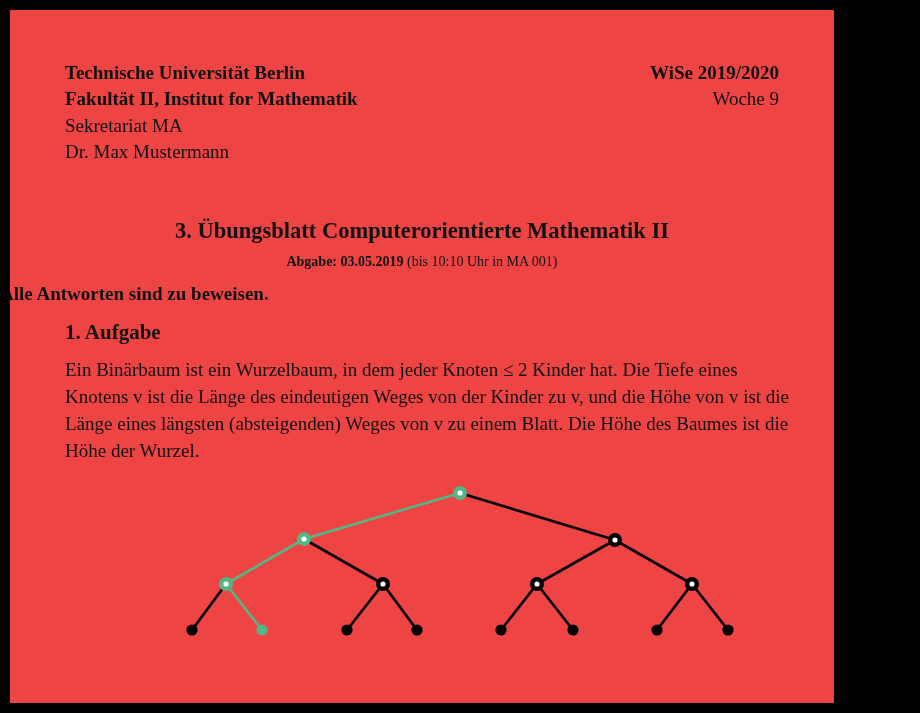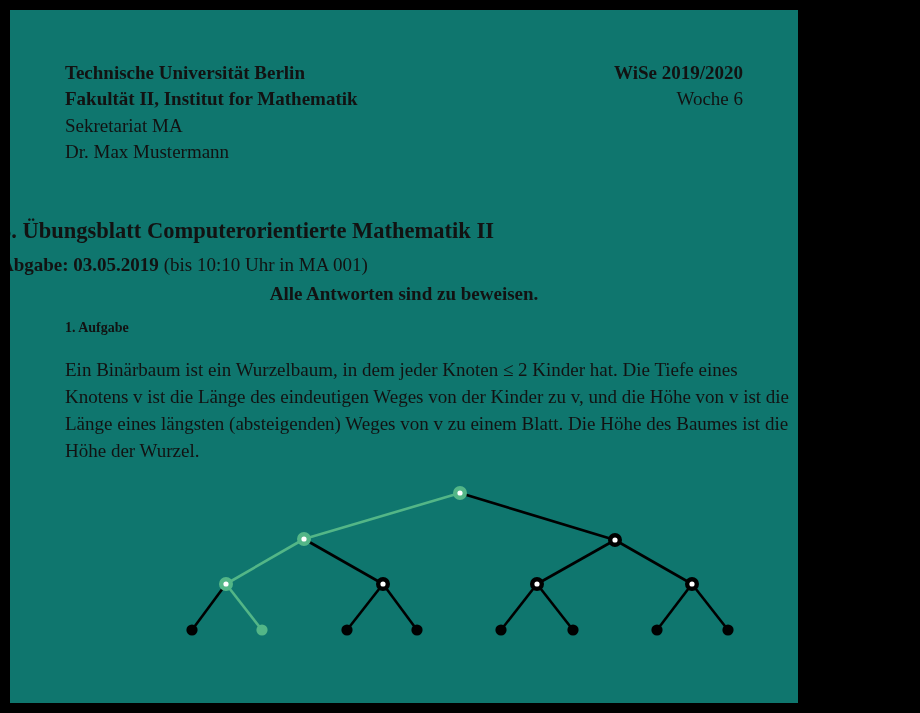--- a/index.html
+++ b/index.html
@@ -1,55 +1,56 @@
 <!DOCTYPE html>
 <html><head>
 <meta charset="utf-8">
 <style>
   html,body{margin:0;padding:0;background:#000;}
   .page{
     position:relative;
     width:808px;height:713px;
-    background:#0f766e;
+    background:#ef4444;
     font-family:"Liberation Serif", serif;
     color:#121212;
     overflow:hidden;
+    padding-left:36px;
   }
   .frame{
     position:absolute;inset:0;
     border:10px solid #000;
     box-sizing:border-box;
     pointer-events:none;
   }
   .b{font-weight:bold;}
   .i{}
   .hleft{
     position:absolute;left:65px;top:60px;
     font-size:19px;line-height:26.4px;white-space:nowrap;
   }
   .hright{
     position:absolute;right:65px;top:60px;
     font-size:19px;line-height:26.4px;text-align:right;white-space:nowrap;margin-left:44px;
   }
   .title{
     position:absolute;left:0;right:0;top:218px;
-    text-align:left;font-size:22.5px;font-weight:bold;white-space:nowrap;
+    text-align:center;font-size:22.5px;font-weight:bold;white-space:nowrap;
   }
   .deadline{
     position:absolute;left:0;right:0;top:254px;
-    text-align:left;font-size:19px;white-space:nowrap;
+    text-align:center;font-size:14px;white-space:nowrap;
   }
   .notice{
     position:absolute;left:0;right:0;top:283px;
-    text-align:center;font-size:19px;font-weight:bold;white-space:nowrap;
+    font-size:19px;font-weight:bold;white-space:nowrap;
   }
   .taskrow{
     position:absolute;left:65px;right:65px;top:320px;
     display:flex;justify-content:space-between;
-    font-size:14px;white-space:nowrap;
+    font-size:21px;white-space:nowrap;
   }
   .para{
     position:absolute;left:65px;top:356px;width:800px;
     font-size:19px;line-height:27px;
   }
   .tree{
     position:absolute;left:0;top:0;width:920px;height:713px;
   }
 </style>
 </head>
@@ -91,21 +92,21 @@
 
   <div class="hleft">
       <div class="b">Technische Universität Berlin</div>
       <div class="b">Fakultät II, Institut for Mathematik</div>
       <div>Sekretariat MA</div>
       <div>Dr. Max Mustermann</div>
     </div>
 
   <div class="hright">
       <div class="b">WiSe 2019/2020</div>
-      <div>Woche 6</div>
+      <div>Woche 9</div>
     </div>
 
   <div class="title">3. Übungsblatt Computerorientierte Mathematik II</div>
 
   <div class="deadline"><span class="b">Abgabe: 03.05.2019</span><span> (bis 10:10 Uhr in MA 001)</span></div>
 
   <div class="notice">Alle Antworten sind zu beweisen.</div>
 
   <div class="taskrow">
     <span class="b">1. Aufgabe</span>

